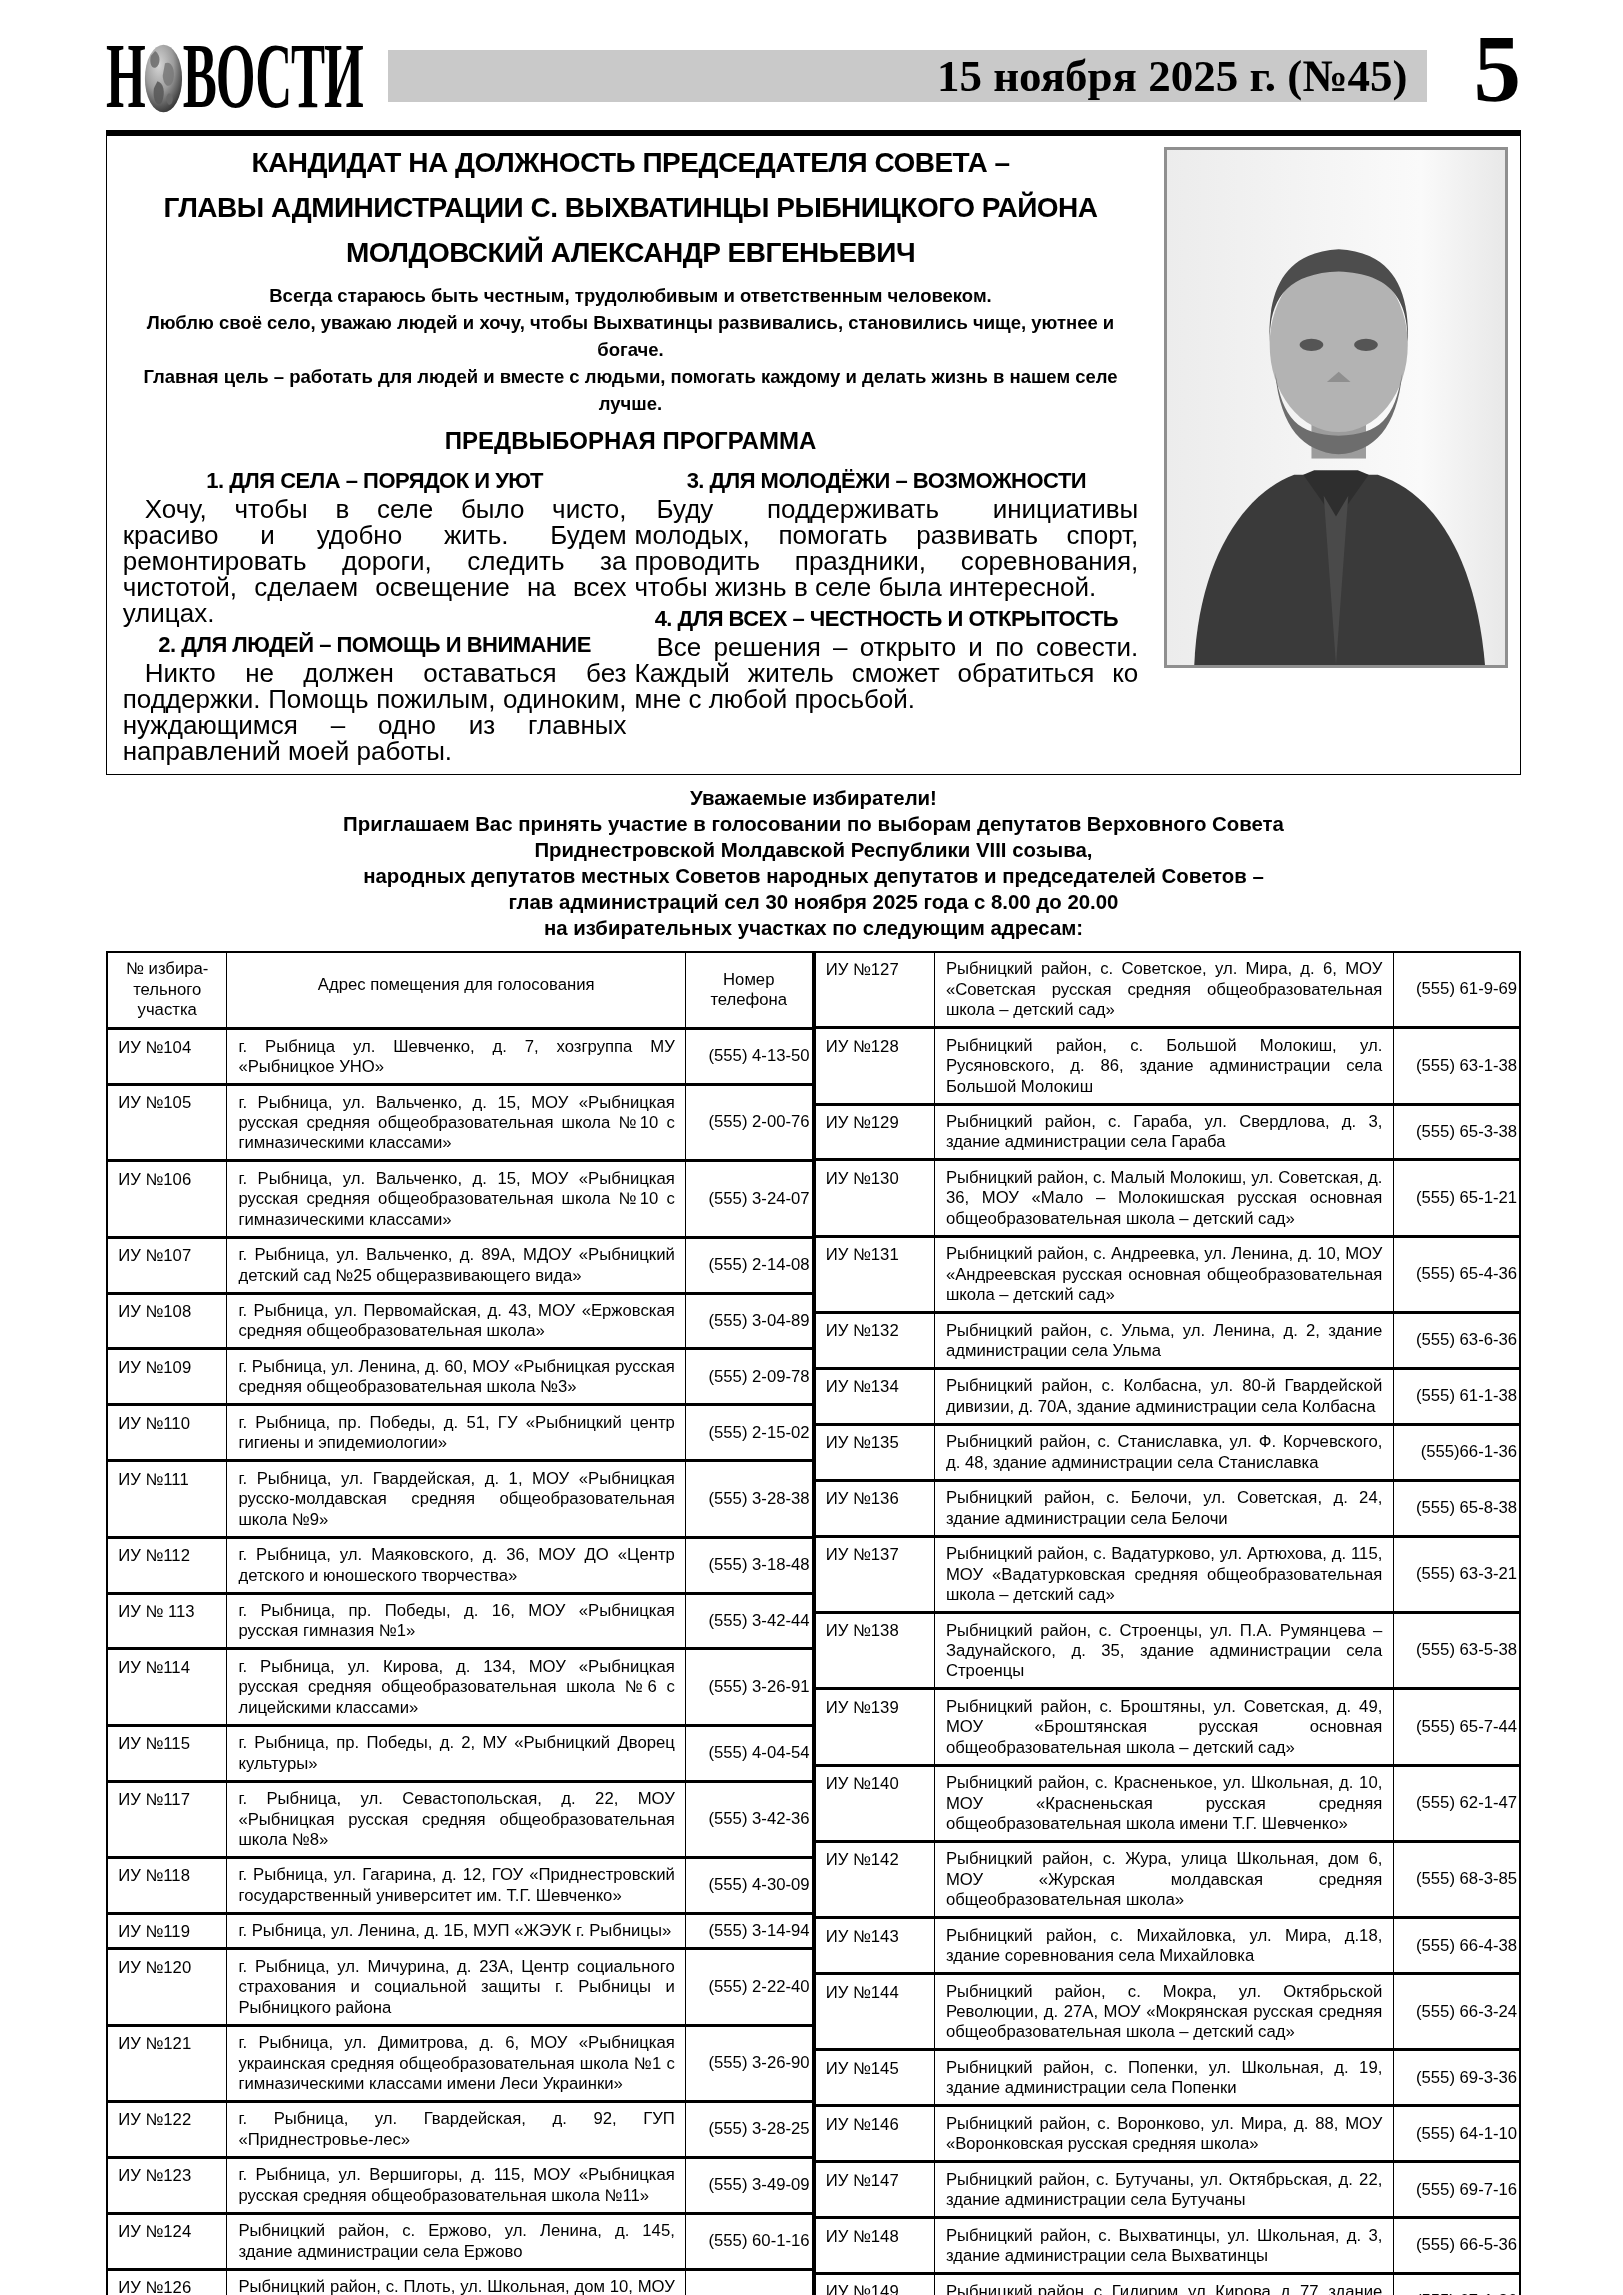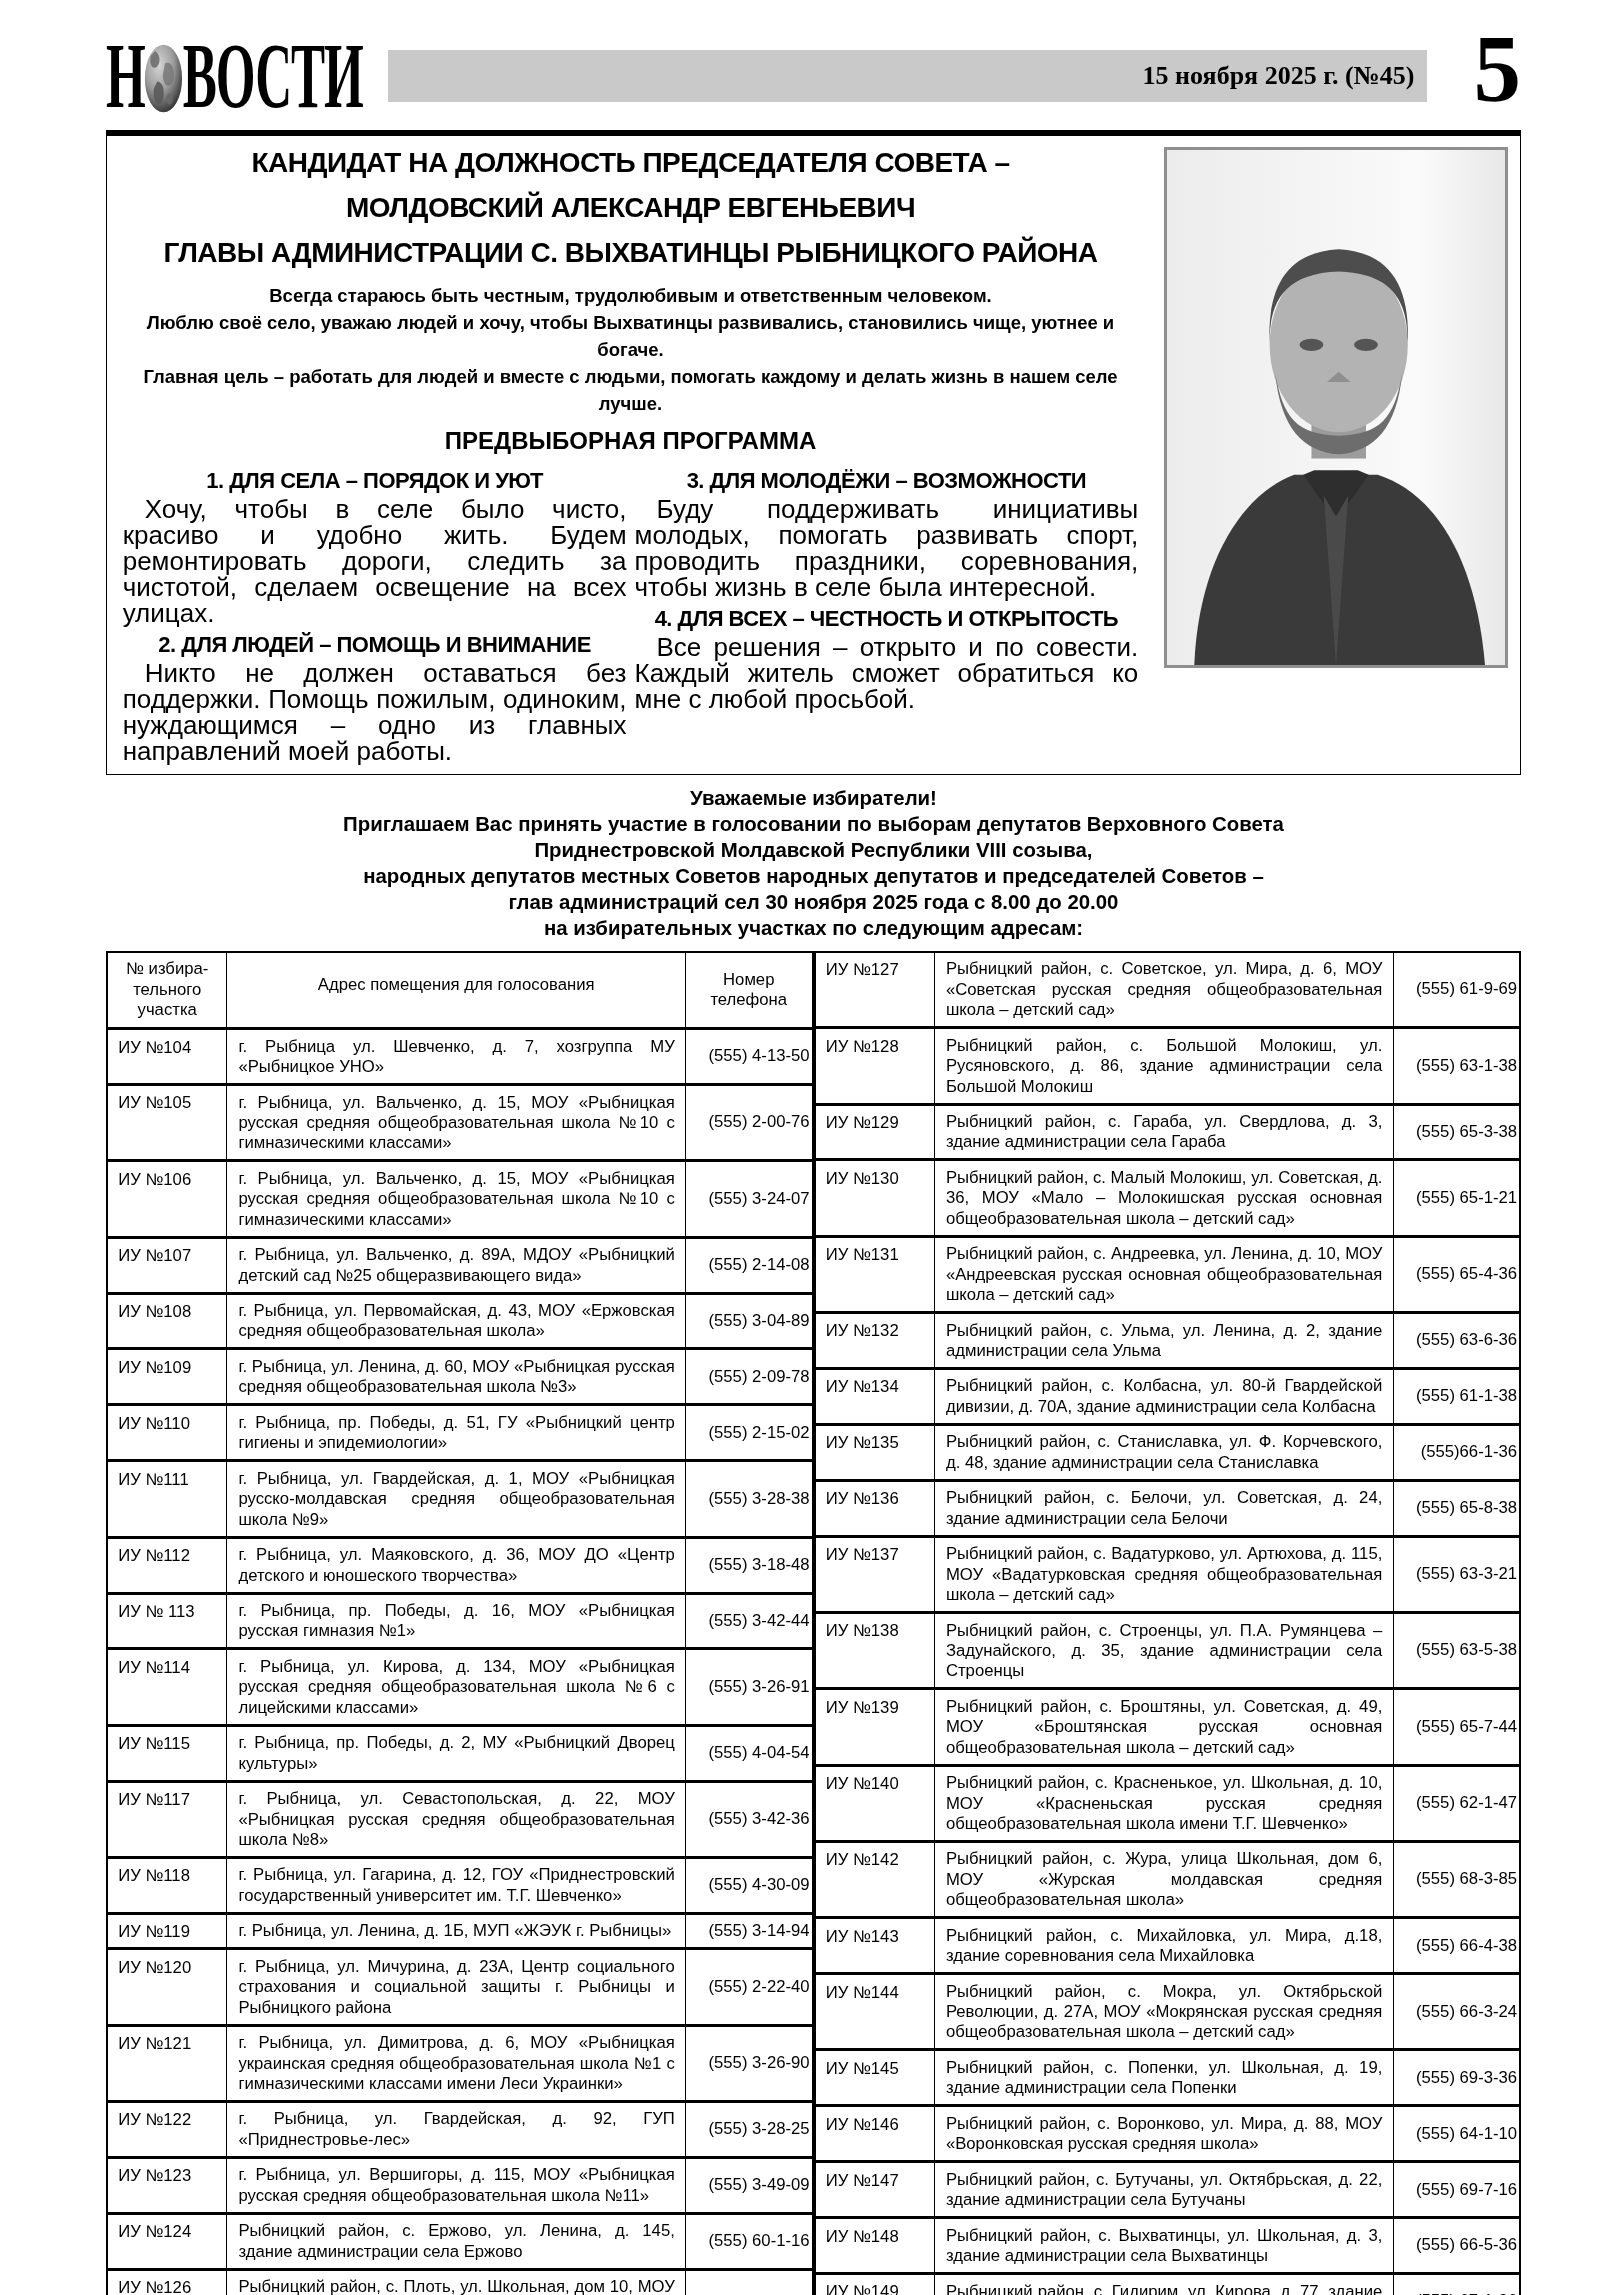--- a/index.html
+++ b/index.html
@@ -13,22 +13,22 @@
   .masthead{display:flex; align-items:center; height:95px;}
   .logo{width:261px; height:95px; overflow:visible; flex:0 0 auto;}
   .logo-inner{
     font-family:"Liberation Serif", serif; font-weight:700; font-size:93px;
     line-height:95px; white-space:nowrap; transform:scaleX(.55);
     transform-origin:left center; display:block; letter-spacing:-1.9px;
   }
   .globe{display:inline-block; width:69px; height:69px; vertical-align:-5.6px;}
   .datebar{
     flex:1 1 auto; height:52px; background:#c9c9c9; margin-left:21px;
-    display:flex; align-items:center; justify-content:flex-end; padding-right:12px;
-    font-family:"Liberation Serif", serif; font-weight:700; font-size:26px;
+    display:flex; align-items:center; justify-content:flex-end; padding-right:19px;
+    font-family:"Liberation Serif", serif; font-weight:700; font-size:45px;
   }
   .pagenum{
     flex:0 0 auto; width:88px; text-align:right;
     font-family:"Liberation Serif", serif; font-weight:700; font-size:95px; line-height:74px;
     margin-left:6.5px; margin-top:-14px;
   }
   
   .cand-box{
     position:relative; margin-top:7.4px; border:1.9px solid #000; border-top-width:6.5px;
     padding:10.2px 15.7px; min-height:551px; box-sizing:border-box;
@@ -109,22 +109,22 @@
         <ellipse cx="378" cy="420" rx="152" ry="188" fill="#b3b3b3"></ellipse>
         <path d="M226 420 C220 300 260 220 378 214 C496 220 536 300 530 420 C532 330 500 266 378 262 C256 266 224 330 226 420 Z" fill="#4d4d4d"></path>
         <path d="M238 480 C250 600 300 650 378 656 C456 650 506 600 518 480 C500 580 470 612 378 616 C286 612 256 580 238 480 Z" fill="#6d6d6d"></path>
         <ellipse cx="318" cy="420" rx="26" ry="13" fill="#555"></ellipse>
         <ellipse cx="438" cy="420" rx="26" ry="13" fill="#555"></ellipse>
         <path d="M352 500 L 404 500 L 378 478 Z" fill="#8f8f8f"></path>
       </svg>
     </div>
     <div class="cand-text">
       <div class="cand-title">КАНДИДАТ НА ДОЛЖНОСТЬ ПРЕДСЕДАТЕЛЯ СОВЕТА –</div>
+      <div class="cand-title">ГЛАВЫ АДМИНИСТРАЦИИ С. ВЫХВАТИНЦЫ РЫБНИЦКОГО РАЙОНА</div>
       <div class="cand-title">МОЛДОВСКИЙ АЛЕКСАНДР ЕВГЕНЬЕВИЧ</div>
-      <div class="cand-title">ГЛАВЫ АДМИНИСТРАЦИИ С. ВЫХВАТИНЦЫ РЫБНИЦКОГО РАЙОНА</div>
       <div class="cand-statement">Всегда стараюсь быть честным, трудолюбивым и ответственным человеком.</div>
       <div class="cand-statement">Люблю своё село, уважаю людей и хочу, чтобы Выхватинцы развивались, становились чище, уютнее и богаче.</div>
       <div class="cand-statement">Главная цель – работать для людей и вместе с людьми, помогать каждому и делать жизнь в нашем селе лучше.</div>
       <div class="prog-title">ПРЕДВЫБОРНАЯ ПРОГРАММА</div>
       <div class="prog-cols">
         <div class="prog-col">
           <div class="prog-head">1. ДЛЯ СЕЛА – ПОРЯДОК И УЮТ</div>
           <p class="prog-body">Хочу, чтобы в селе было чисто, красиво и удобно жить. Будем ремонтировать дороги, следить за чистотой, сделаем освещение на всех улицах.</p>
           <div class="prog-head">2. ДЛЯ ЛЮДЕЙ – ПОМОЩЬ И ВНИМАНИЕ</div>
           <p class="prog-body">Никто не должен оставаться без поддержки. Помощь пожилым, одиноким, нуждающимся – одно из главных направлений моей работы.</p>

